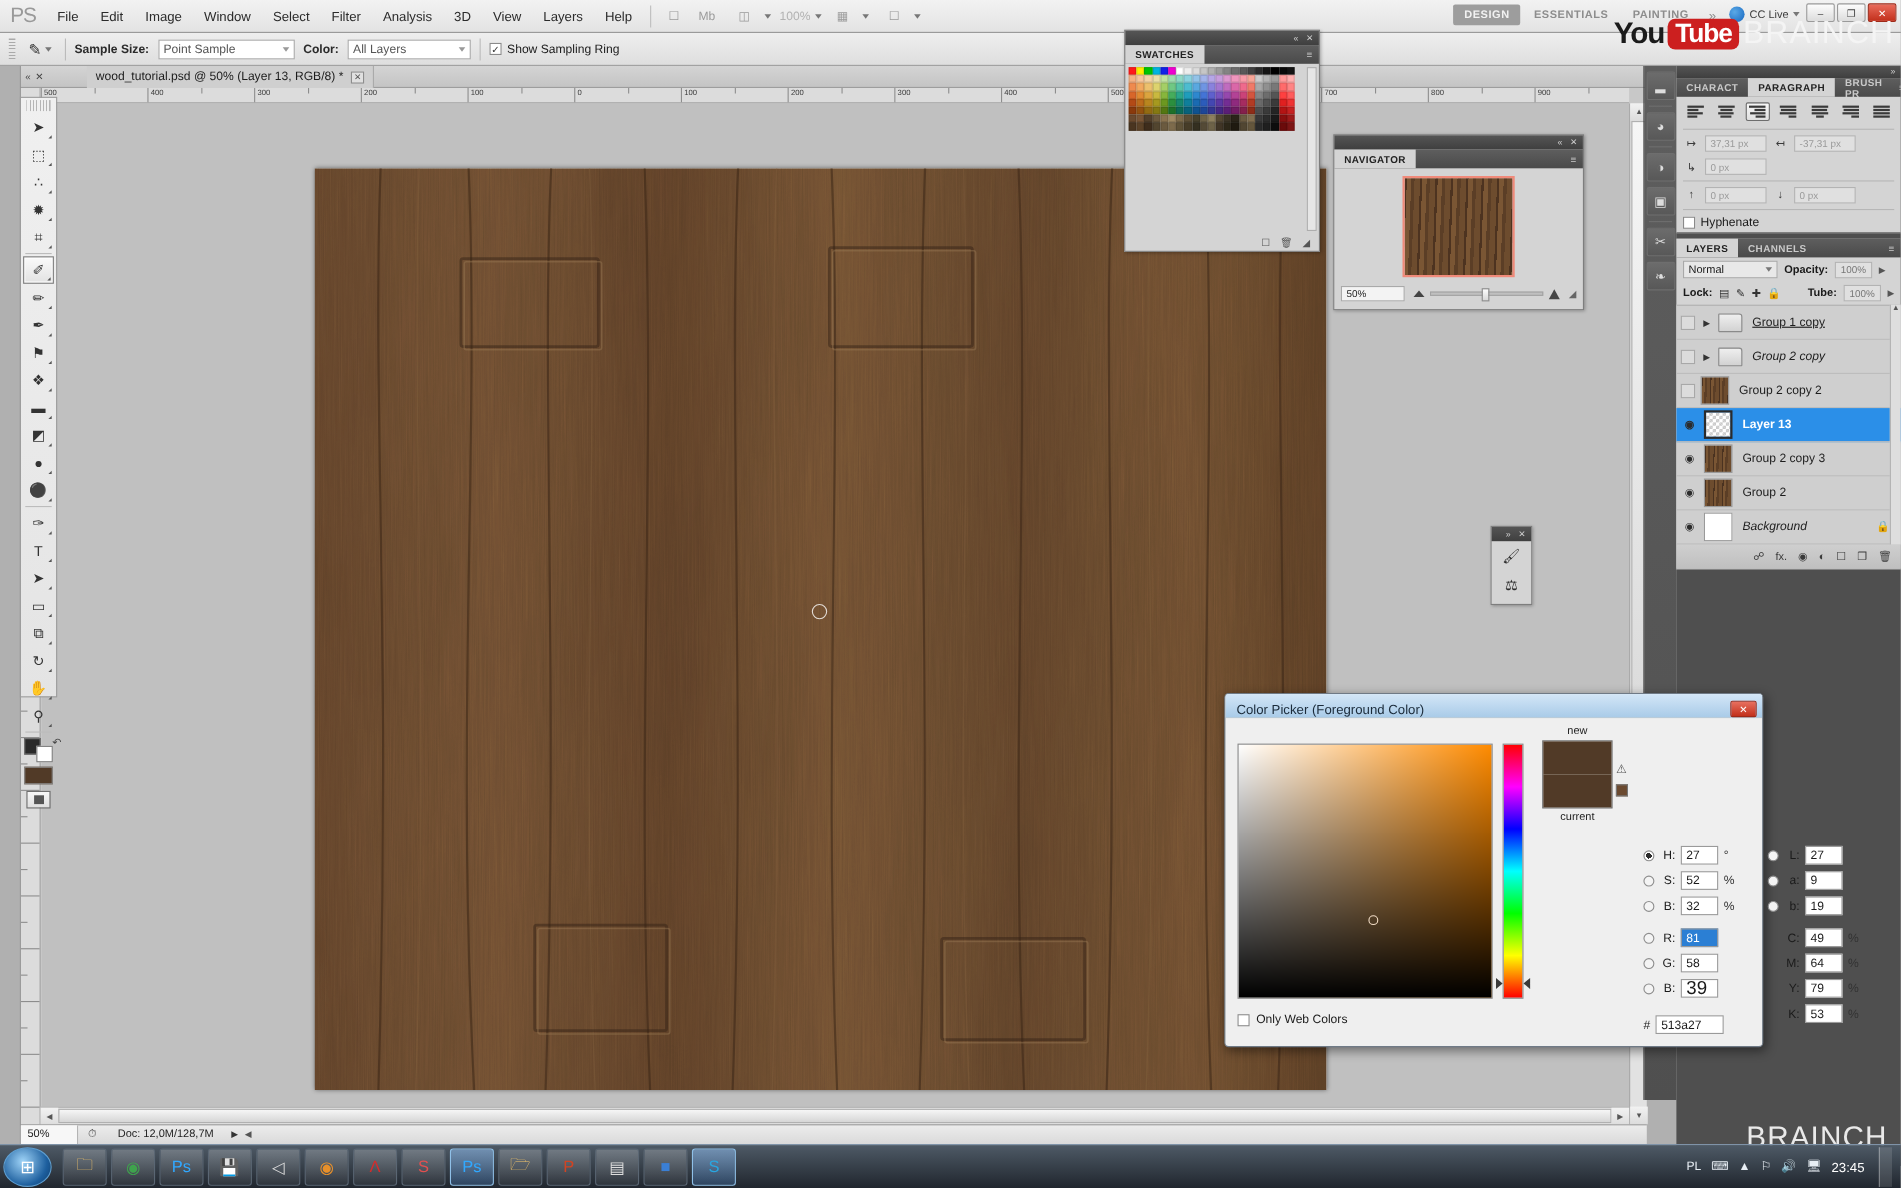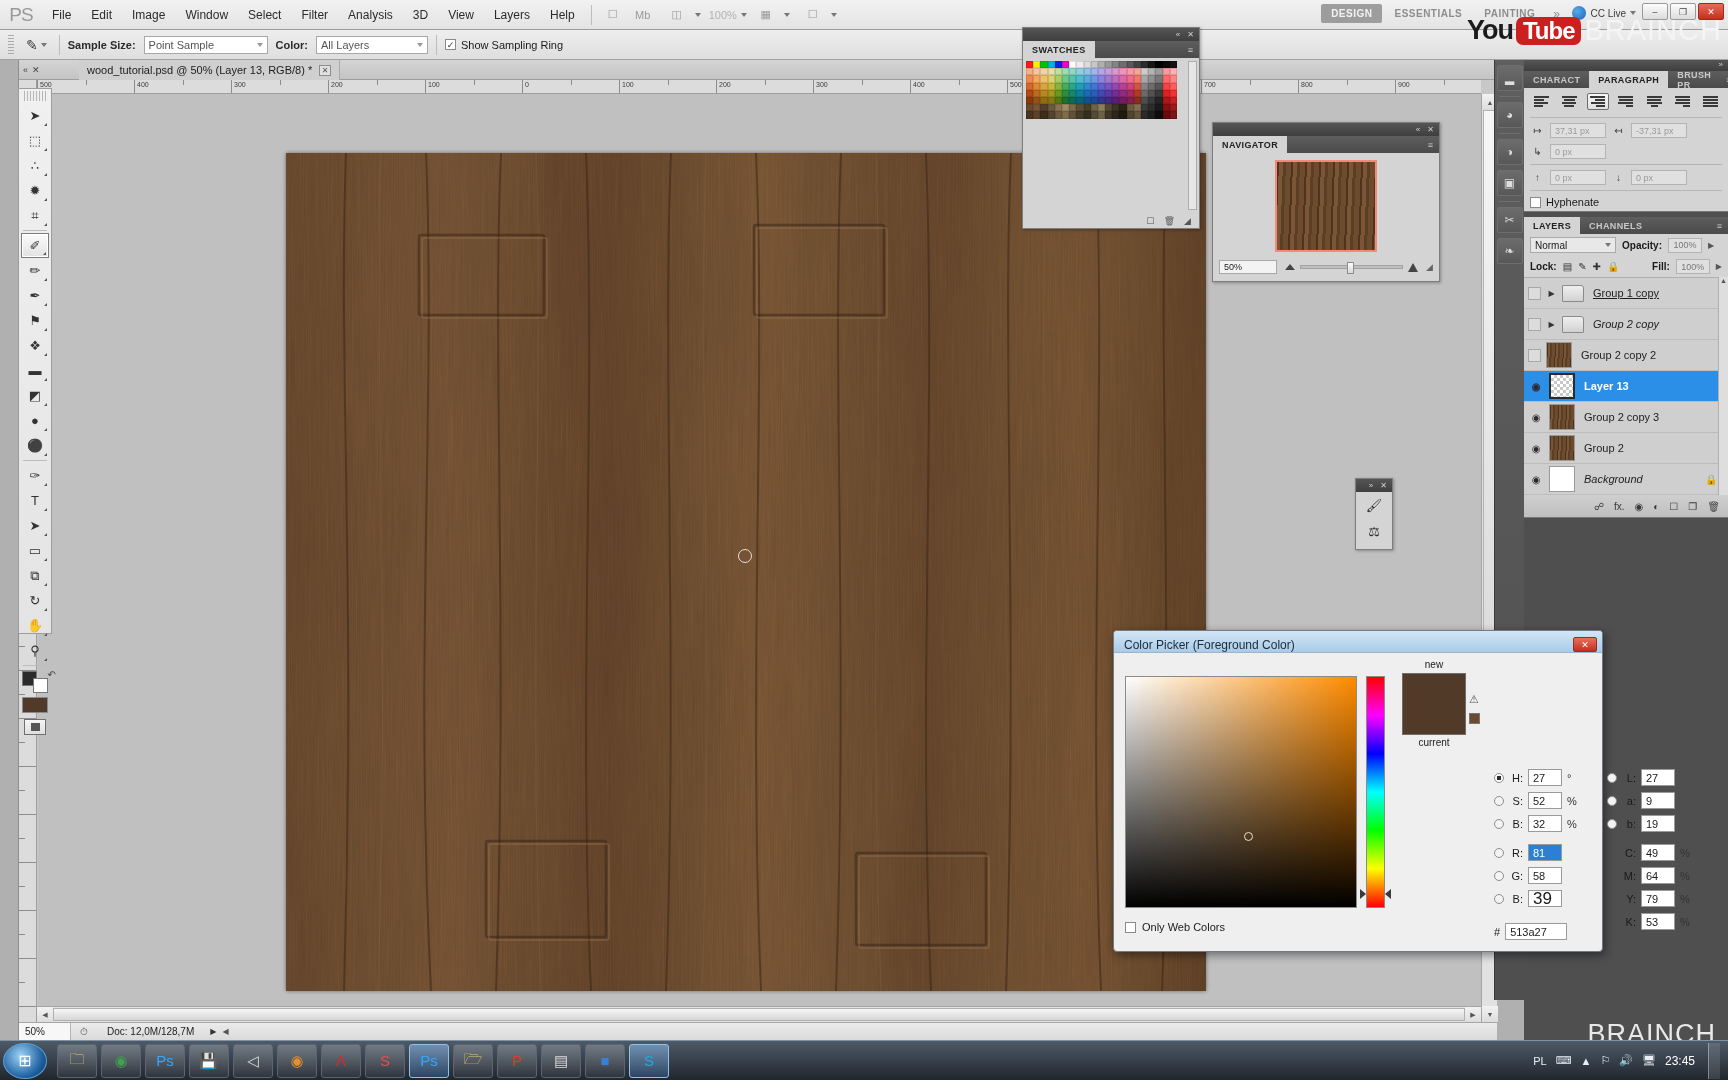--- a/index.html
+++ b/index.html
@@ -896,21 +896,21 @@
         <span style="font-weight:bold;">Opacity:</span>
         <span class="opa-box">100%</span>
         <span style="font-size:8px;color:#555;">▶</span>
       </div>
       <div class="lay-row">
         <span style="font-weight:bold;">Lock:</span>
         <span class="lock-icn">▤</span>
         <span class="lock-icn">✎</span>
         <span class="lock-icn">✚</span>
         <span class="lock-icn">🔒</span>
-        <span style="margin-left:auto;font-weight:bold;">Fill:</span>
+        <span style="margin-left:auto;font-weight:bold;">Tube:</span>
         <span class="opa-box">100%</span>
         <span style="font-size:8px;color:#555;">▶</span>
       </div>
       <div style="position:relative;">
         <div class="layers-list" id="layers-list">
             <div class="layer">
               <span class="eye" style="border: 1px solid rgb(168, 168, 168); width: 13px; height: 13px; background: rgb(220, 220, 220);"></span>
               <span class="tw">▶</span>
               <span class="folder"></span>
               <span style="margin-left: 4px; text-decoration: underline;">Group 1 copy</span>

